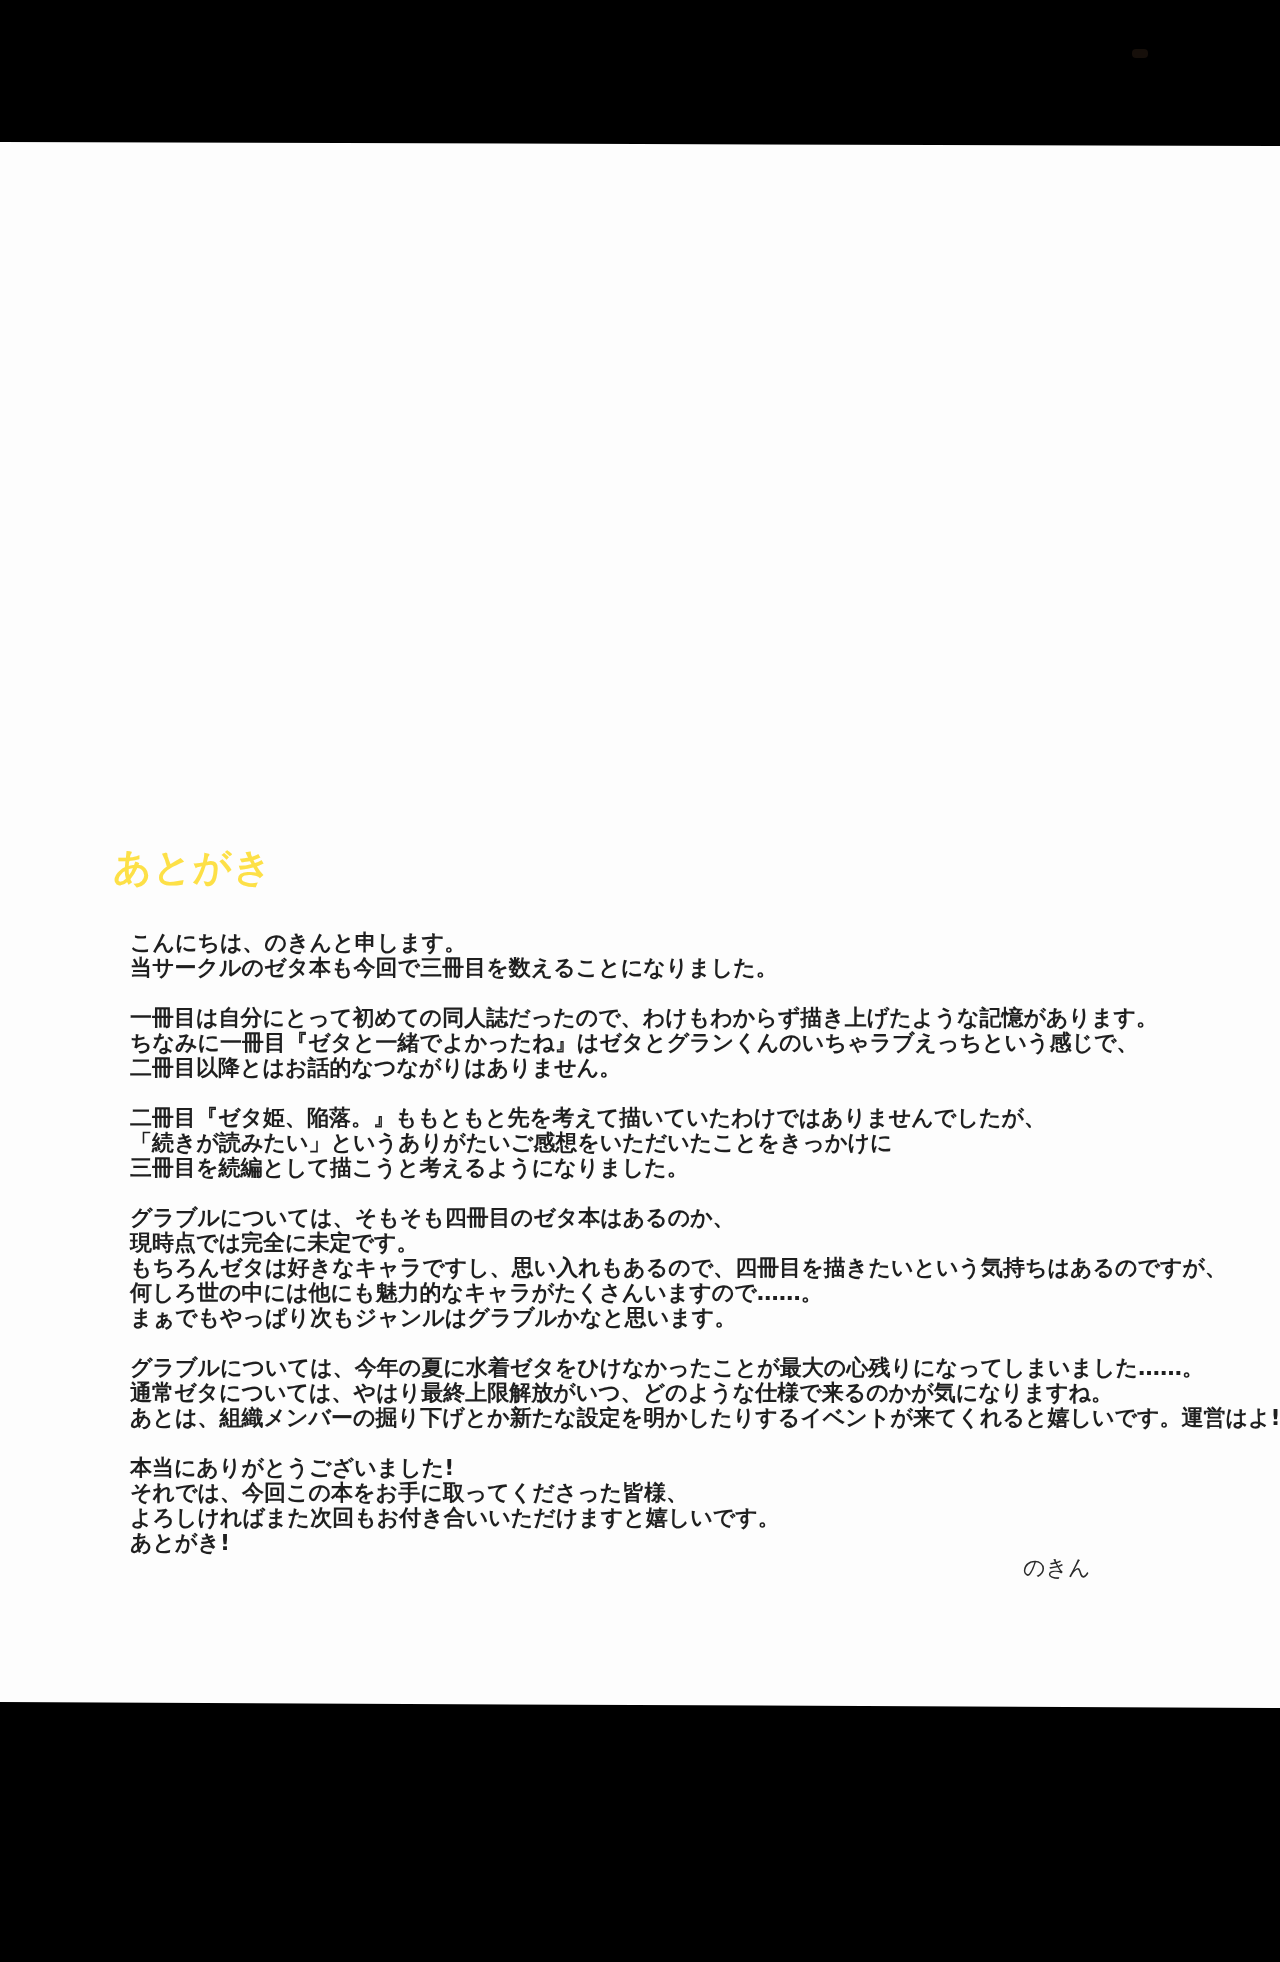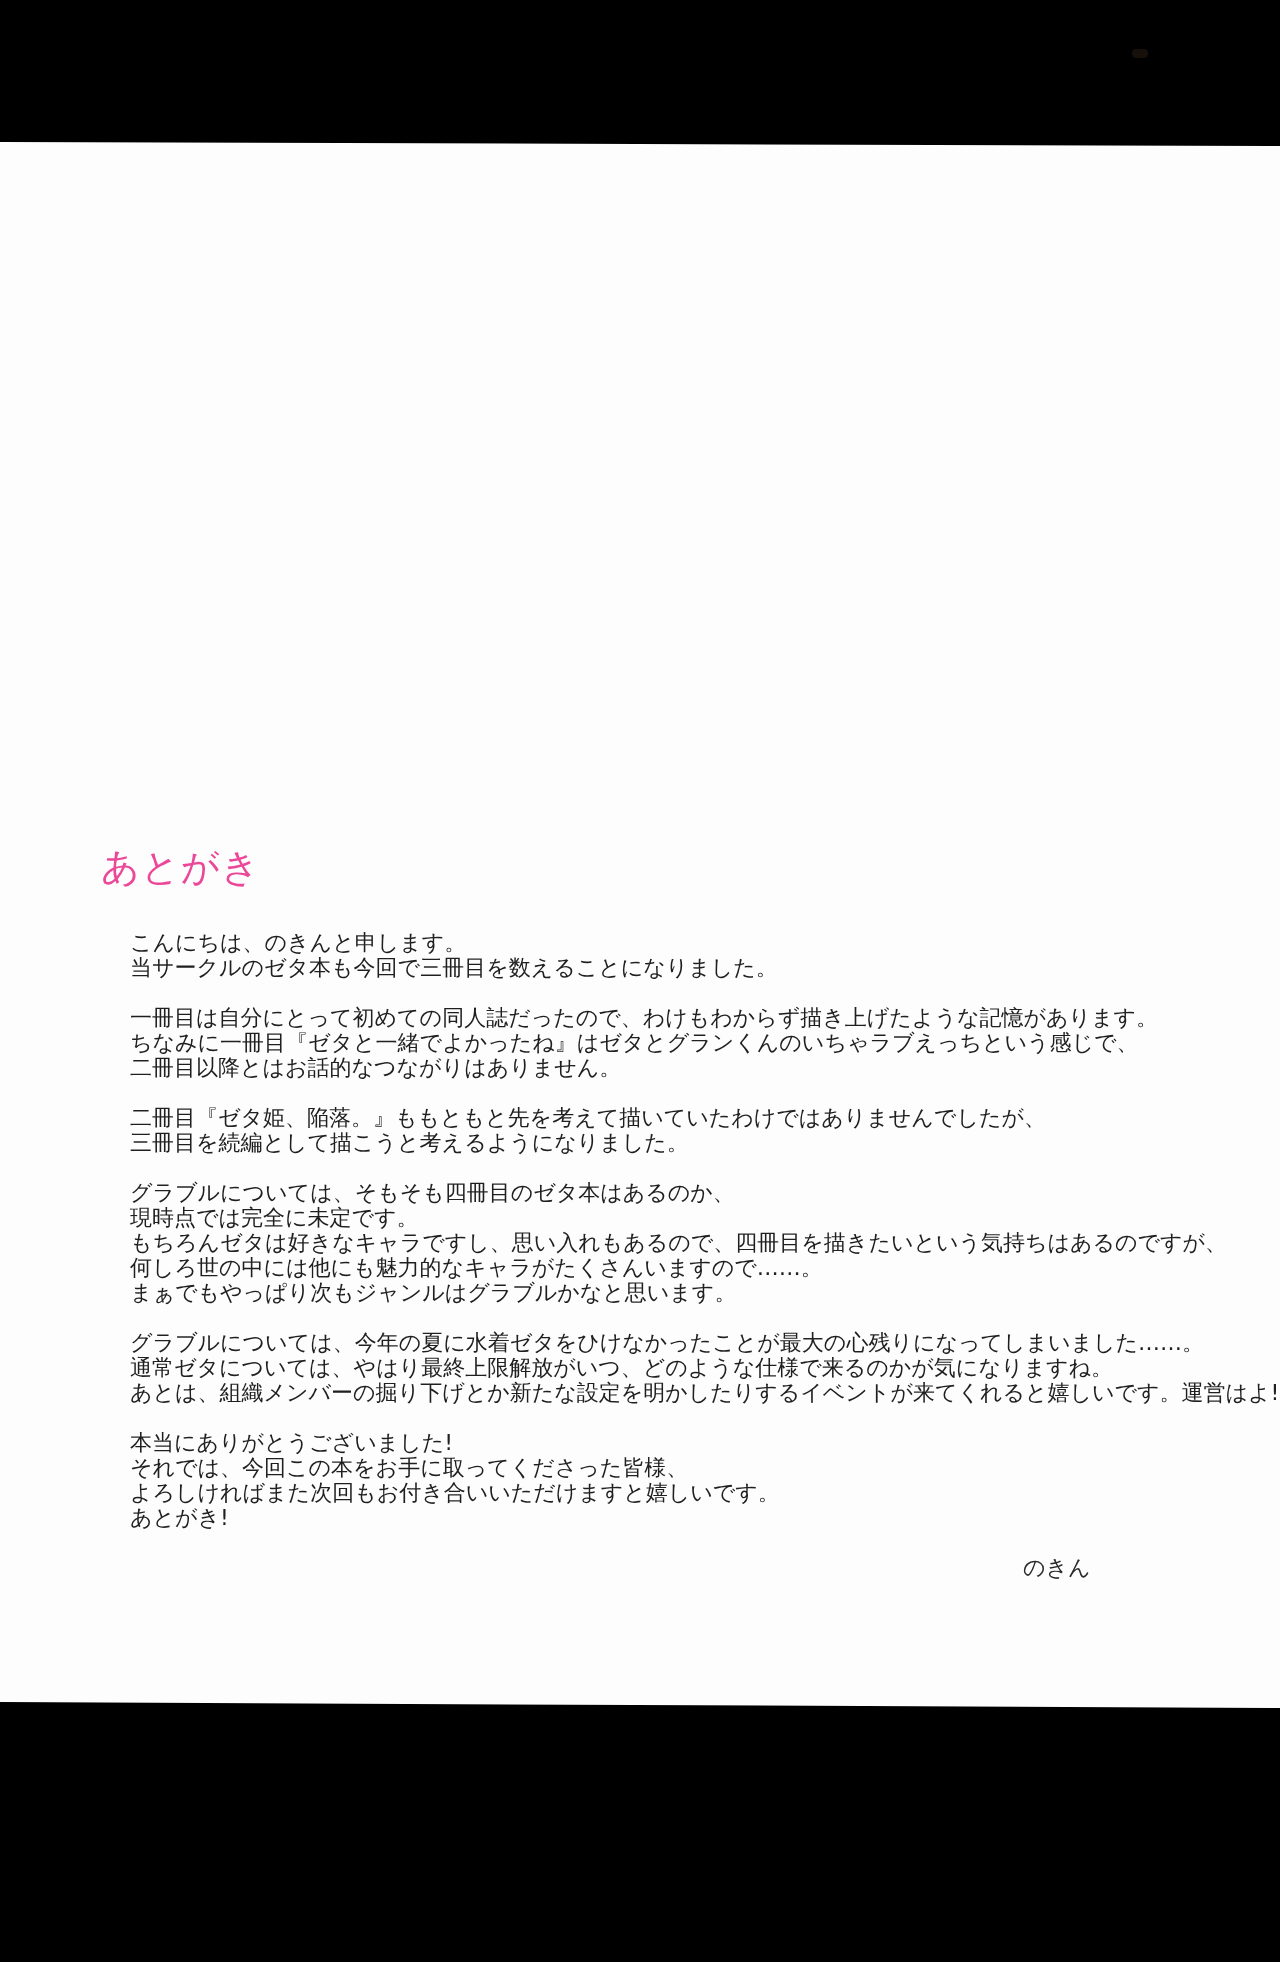--- a/index.html
+++ b/index.html
@@ -26,43 +26,44 @@
   .smudge {
     position: absolute;
     left: 1132px; top: 49px;
     width: 16px; height: 9px;
     background: #1a120c;
     border-radius: 4px;
     opacity: 0.85;
   }
   .page-title {
     position: absolute;
-    left: 101px; top: 822px;
+    left: 113px; top: 822px;
     font-size: 38px;
-    font-weight: 400;
-    color: #ec4899;
+    font-weight: 700;
+    color: #fde047;
     letter-spacing: 1px;
     line-height: 1.1;
     white-space: nowrap;
   }
   .afterword {
     position: absolute;
     left: 130px; top: 930px;
     width: 1140px;
     color: #1f1f1f;
     font-size: 22px;
     line-height: 25px;
     letter-spacing: 0px;
   }
   .afterword .para {
     margin: 0 0 25px 0;
   }
   .afterword .line {
     white-space: nowrap;
     height: 25px;
+    font-weight: bold;
   }
   .signature {
     position: absolute;
     left: 1023px; top: 1555px;
     color: #2a2a2a;
     font-size: 22px;
     line-height: 25px;
     white-space: nowrap;
     text-align: right;
   }
@@ -80,20 +81,21 @@
     <div class="line">こんにちは、のきんと申します。</div>
     <div class="line">当サークルのゼタ本も今回で三冊目を数えることになりました。</div>
   </div>
   <div class="para">
     <div class="line">一冊目は自分にとって初めての同人誌だったので、わけもわからず描き上げたような記憶があります。</div>
     <div class="line">ちなみに一冊目『ゼタと一緒でよかったね』はゼタとグランくんのいちゃラブえっちという感じで、</div>
     <div class="line">二冊目以降とはお話的なつながりはありません。</div>
   </div>
   <div class="para">
     <div class="line">二冊目『ゼタ姫、陥落。』ももともと先を考えて描いていたわけではありませんでしたが、</div>
+    <div class="line">「続きが読みたい」というありがたいご感想をいただいたことをきっかけに</div>
     <div class="line">三冊目を続編として描こうと考えるようになりました。</div>
   </div>
   <div class="para">
     <div class="line">グラブルについては、そもそも四冊目のゼタ本はあるのか、</div>
     <div class="line">現時点では完全に未定です。</div>
     <div class="line">もちろんゼタは好きなキャラですし、思い入れもあるので、四冊目を描きたいという気持ちはあるのですが、</div>
     <div class="line">何しろ世の中には他にも魅力的なキャラがたくさんいますので……。</div>
     <div class="line">まぁでもやっぱり次もジャンルはグラブルかなと思います。</div>
   </div>
   <div class="para">

